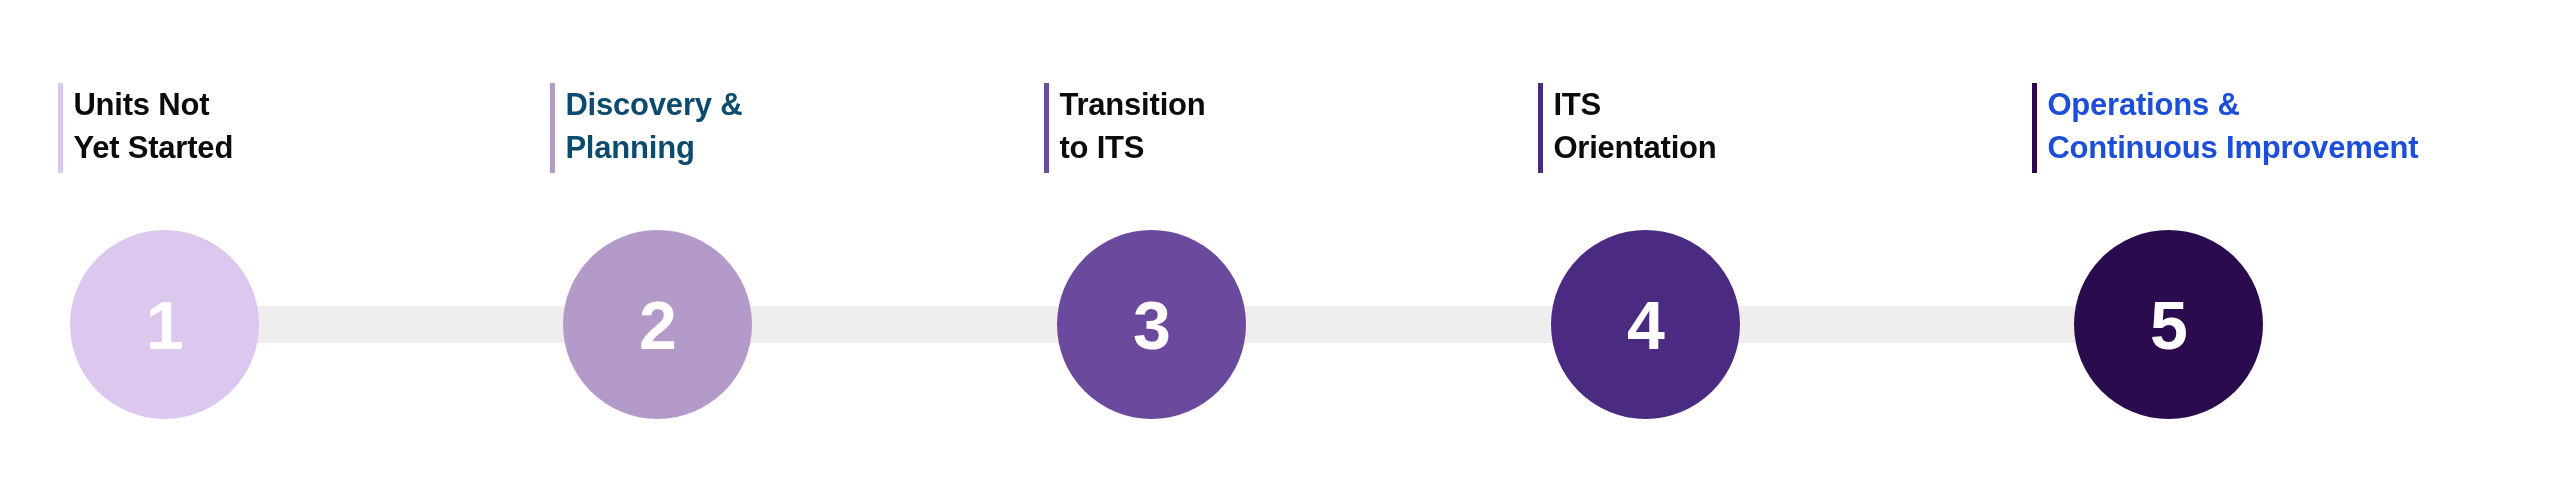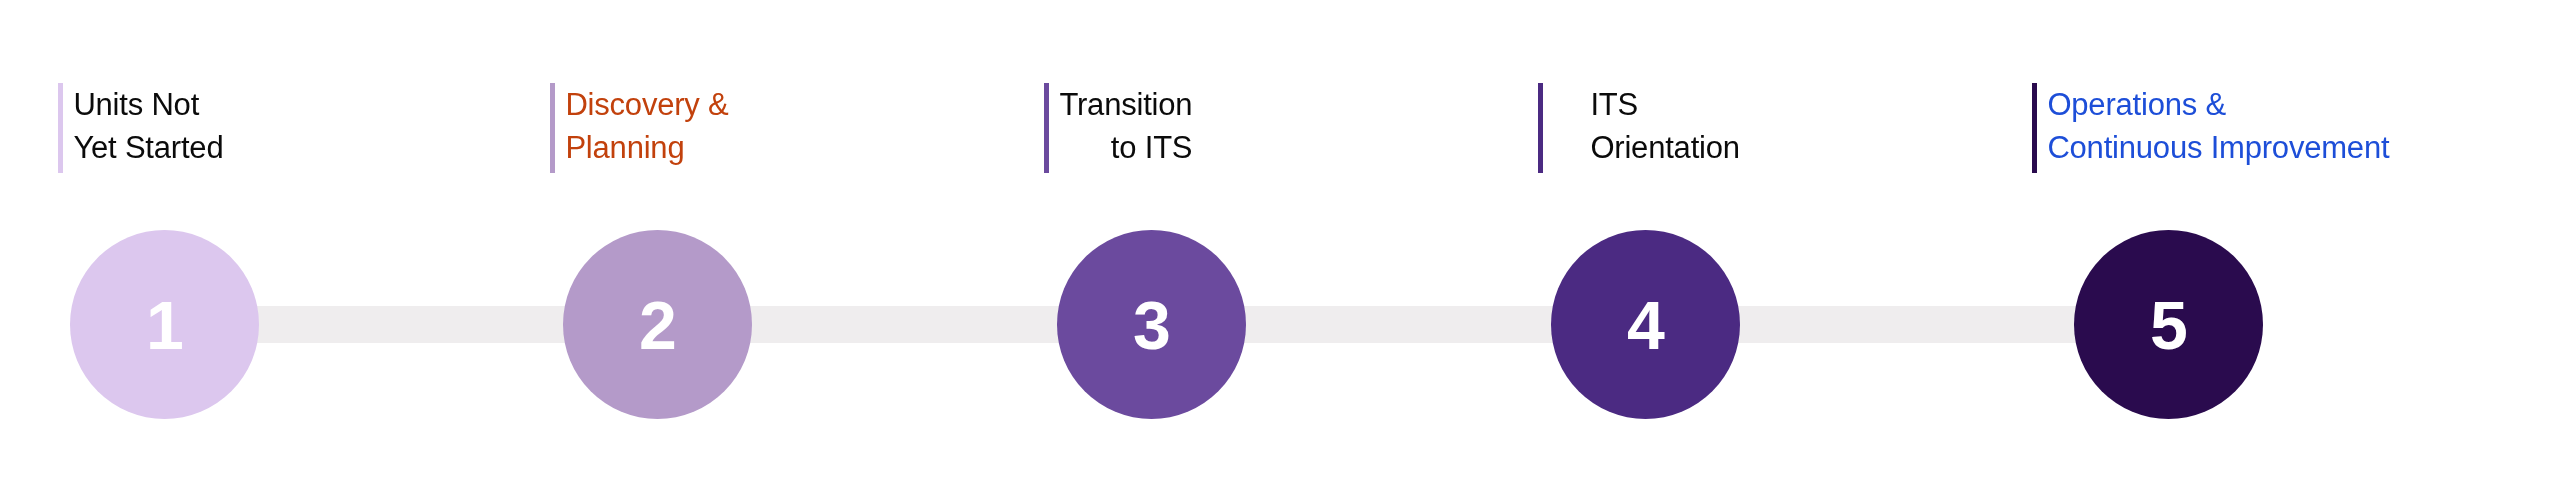--- a/index.html
+++ b/index.html
@@ -38,21 +38,21 @@
   .label-accent-bar {
     width: 5.4px;
     min-height: 90px;
     border-radius: 0px;
     flex: 0 0 auto;
   }
   .label-text {
     margin-left: 10px;
     font-size: 31px;
     line-height: 1.40;
-    font-weight: normal;
+    font-weight: bold;
     color: #0b0b0b;
     letter-spacing: -0.2px;
     white-space: pre;
   }
 
   
   .track-row {
     position: absolute;
     left: 0;
     top: 0;
@@ -114,31 +114,31 @@
 
   <div class="labels-row">
     <div class="stage-label" style="left: 58px;">
       <div class="label-accent-bar" style="background: rgb(220, 199, 238);"></div>
       <div class="label-text" style="color: rgb(11, 11, 11);"><span>Units Not</span>
 <span>Yet Started</span></div>
     </div>
 
     <div class="stage-label" style="left: 550px;">
       <div class="label-accent-bar" style="background: rgb(180, 154, 201);"></div>
-      <div class="label-text" style="color: #c2410c;"><span>Discovery &amp;</span>
+      <div class="label-text" style="color: #0c4a6e;"><span>Discovery &amp;</span>
 <span>Planning</span></div>
     </div>
 
-    <div class="stage-label" style="left: 1044px; text-align: right;">
+    <div class="stage-label" style="left: 1044px;">
       <div class="label-accent-bar" style="background: rgb(107, 74, 158);"></div>
       <div class="label-text" style="color: rgb(11, 11, 11);"><span>Transition</span>
 <span>to ITS</span></div>
     </div>
 
-    <div class="stage-label" style="left: 1538px; gap: 37px;">
+    <div class="stage-label" style="left: 1538px;">
       <div class="label-accent-bar" style="background: rgb(75, 42, 130);"></div>
       <div class="label-text" style="color: rgb(11, 11, 11);"><span>ITS</span>
 <span>Orientation</span></div>
     </div>
 
     <div class="stage-label" style="left: 2032px;">
       <div class="label-accent-bar" style="background: rgb(42, 11, 78);"></div>
       <div class="label-text" style="color: #1d4ed8;"><span>Operations &amp;</span>
 <span>Continuous Improvement</span></div>
     </div>

